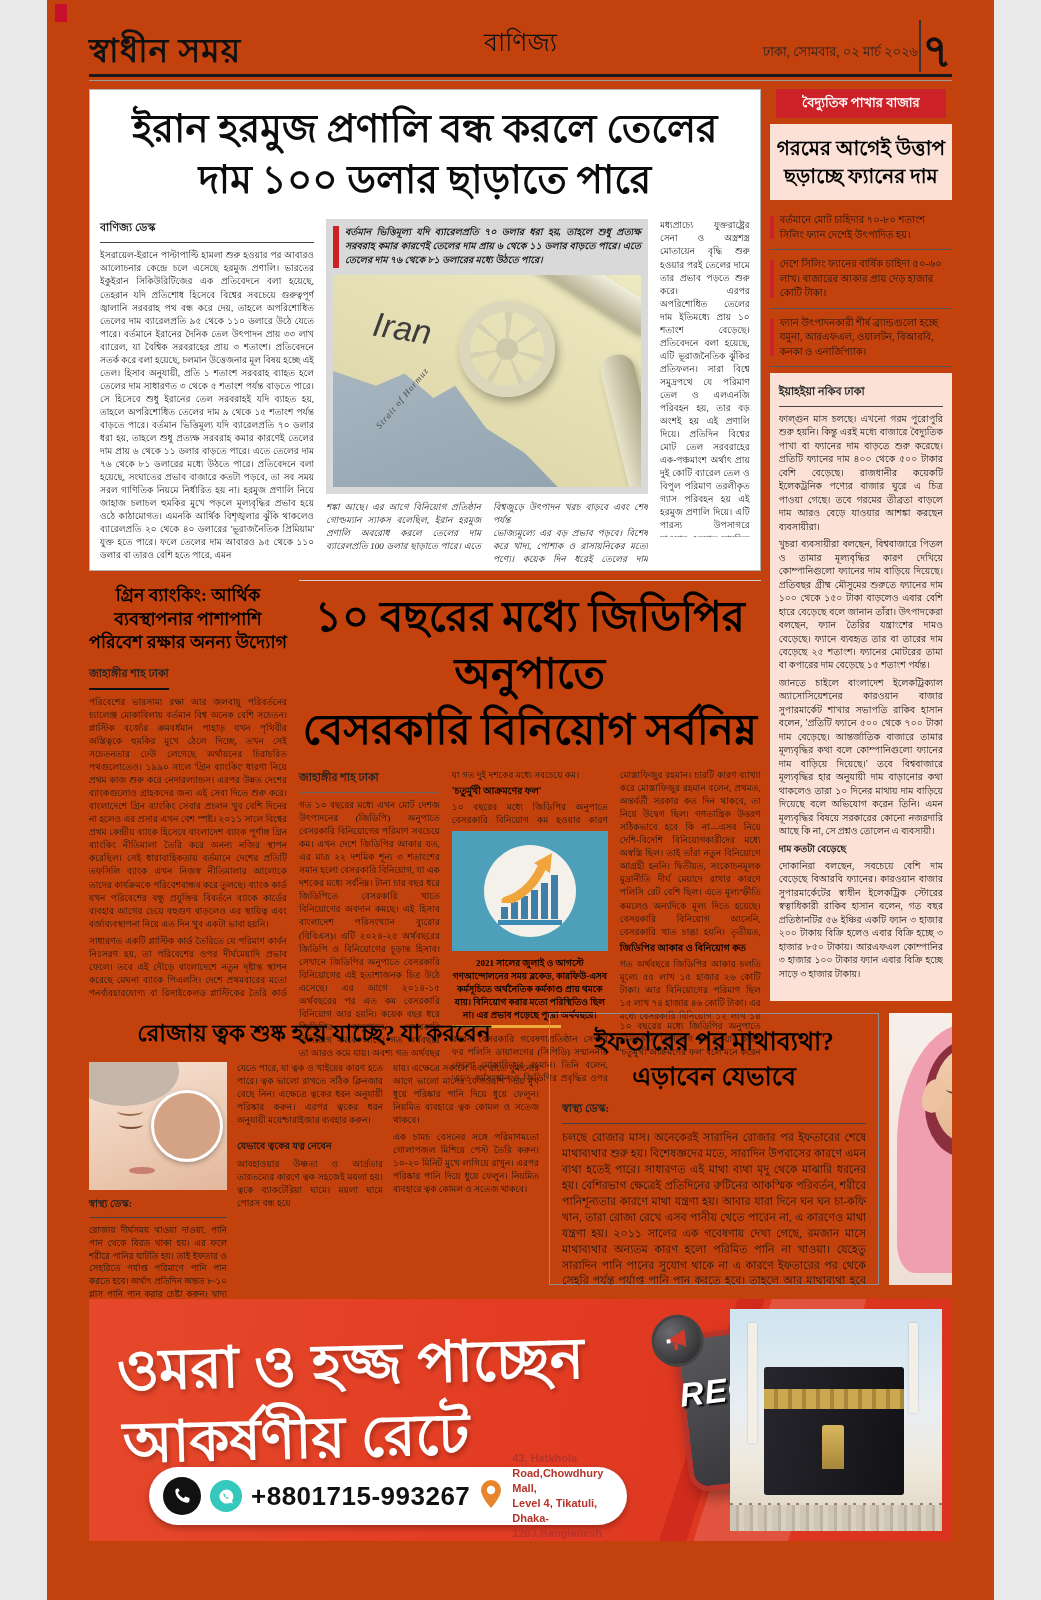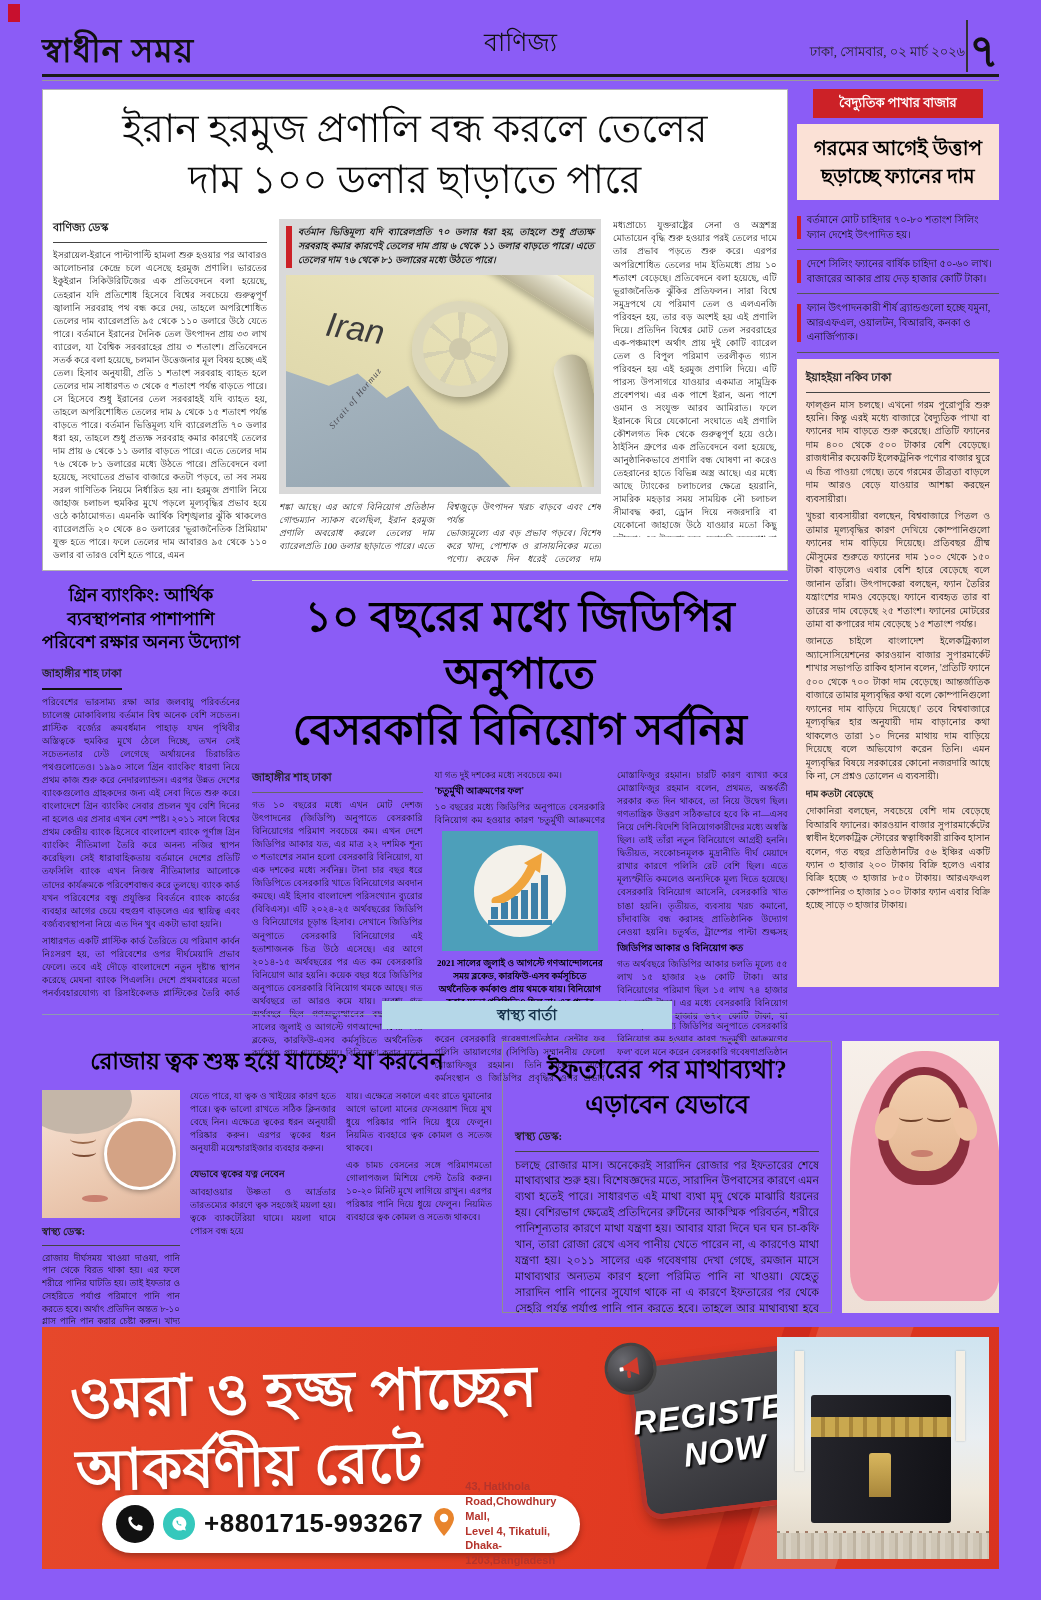--- a/index.html
+++ b/index.html
@@ -1,18 +1,18 @@
 <!DOCTYPE html>
 <html><head>
 <meta charset="utf-8">
 <style>
   * { margin:0; padding:0; box-sizing:border-box; }
   html,body { background:#e9e9e9; }
   body { font-family:"Liberation Serif", serif; }
-  .page { position:relative; width:1041px; height:1600px; margin:0 auto; background:#8b5cf6; overflow:hidden; }
+  .page { position:relative; width:947px; height:1600px; margin:0 auto; background:#c2410c; overflow:hidden; }
 
   
   .corner-mark { position:absolute; left:8px; top:4px; width:12px; height:18px; background:#c8102e; }
   header { position:relative; height:72px; padding:0 42px; display:flex; align-items:flex-end; justify-content:space-between; }
   .logo { font-size:33px; font-weight:bold; color:#111; letter-spacing:1px; line-height:1; padding-bottom:4px; }
   .section-title { position:absolute; left:0; right:0; text-align:center; bottom:6px; font-size:25px; font-weight:normal; color:#111; }
   .date-wrap { display:flex; align-items:flex-end; gap:1px; z-index:2; }
   .dateline { font-size:13px; color:#222; padding-bottom:9px; }
   .pageno-sep { width:2px; height:52px; background:#333; }
   .pageno { font-size:46px; font-weight:bold; color:#111; line-height:0.9; }
@@ -23,21 +23,21 @@
   .bt { font-size:9px; line-height:1.45; text-align:justify; color:#151515; }
   .bt p { margin-bottom:4px; }
   .byline { font-size:11px; font-weight:bold; color:#222; padding-bottom:4px; border-bottom:1px solid #444; margin-bottom:6px; }
   .clip { overflow:hidden; }
 
   
   .content-row { display:flex; gap:9px; padding:0 42px; }
   .main-col { width:748px; }
   
   .lead-box { border:1px solid #b3b3b3; padding:10px 10px 8px; height:482px; background:#fff; }
-  .lead-h { text-align:center; font-size:39px; line-height:1.3; font-weight:normal; color:#0c0c0c; margin:4px 0 14px; }
+  .lead-h { text-align:center; font-size:39px; line-height:1.3; font-weight:bold; color:#0c0c0c; margin:4px 0 14px; }
   .lead-body { display:flex; gap:12px; height:352px; }
   .lead-c1 { width:214px; }
   .lead-c1 .bt, .lead-c3 .bt { height:318px; }
   .lead-mid { width:322px;font-style:italic; }
   .gray-wrap { background:#d9d9d9; padding:7px; }
   .pull-quote { display:flex; gap:6px; margin-bottom:7px; }
   .qbar { width:6px; background:#cc2127; flex:0 0 6px; }
   .pull-quote .bt { font-size:9.5px; font-weight:bold; }
   .photo-iran { position:relative; height:212px; overflow:hidden; background:linear-gradient(205deg,#efe9c2 0%,#e3dcb0 55%,#d9d2a6 100%); }
   .sea { position:absolute; left:-10px; bottom:-6px; width:78%; height:72%; background:linear-gradient(160deg,#aab8c2,#93a4b0); clip-path:polygon(0 18%,22% 30%,34% 22%,46% 38%,55% 30%,68% 58%,84% 74%,100% 100%,0 100%); }
@@ -265,24 +265,20 @@
           <p>খুচরা ব্যবসায়ীরা বলছেন, বিশ্ববাজারে পিতল ও তামার মূল্যবৃদ্ধির কারণ দেখিয়ে কোম্পানিগুলো ফ্যানের দাম বাড়িয়ে দিয়েছে। প্রতিবছর গ্রীষ্ম মৌসুমের শুরুতে ফ্যানের দাম ১০০ থেকে ১৫০ টাকা বাড়লেও এবার বেশি হারে বেড়েছে বলে জানান তাঁরা। উৎপাদকেরা বলছেন, ফ্যান তৈরির যন্ত্রাংশের দামও বেড়েছে। ফ্যানে ব্যবহৃত তার বা তারের দাম বেড়েছে ২৫ শতাংশ। ফ্যানের মোটরের তামা বা কপারের দাম বেড়েছে ১৫ শতাংশ পর্যন্ত।</p>
           <p>জানতে চাইলে বাংলাদেশ ইলেকট্রিক্যাল অ্যাসোসিয়েশনের কারওয়ান বাজার সুপারমার্কেট শাখার সভাপতি রাকিব হাসান বলেন, 'প্রতিটি ফ্যানে ৫০০ থেকে ৭০০ টাকা দাম বেড়েছে। আন্তর্জাতিক বাজারে তামার মূল্যবৃদ্ধির কথা বলে কোম্পানিগুলো ফ্যানের দাম বাড়িয়ে দিয়েছে।' তবে বিশ্ববাজারে মূল্যবৃদ্ধির হার অনুযায়ী দাম বাড়ানোর কথা থাকলেও তারা ১০ দিনের মাথায় দাম বাড়িয়ে দিয়েছে বলে অভিযোগ করেন তিনি। এমন মূল্যবৃদ্ধির বিষয়ে সরকারের কোনো নজরদারি আছে কি না, সে প্রশ্নও তোলেন এ ব্যবসায়ী।</p>
           <p class="fan-sub">দাম কতটা বেড়েছে</p>
           <p>দোকানিরা বলছেন, সবচেয়ে বেশি দাম বেড়েছে বিআরবি ফ্যানের। কারওয়ান বাজার সুপারমার্কেটের স্বাধীন ইলেকট্রিক স্টোরের স্বত্বাধিকারী রাকিব হাসান বলেন, গত বছর প্রতিষ্ঠানটির ৫৬ ইঞ্চির একটি ফ্যান ৩ হাজার ২০০ টাকায় বিক্রি হলেও এবার বিক্রি হচ্ছে ৩ হাজার ৮৫০ টাকায়। আরএফএল কোম্পানির ৩ হাজার ১০০ টাকার ফ্যান এবার বিক্রি হচ্ছে সাড়ে ৩ হাজার টাকায়।</p>
 
         </div>
       </div>
     </aside>
   </div>
 
-  <div class="health-banner-row">
-    <div class="hline"></div>
-    <div class="health-banner">স্বাস্থ্য বার্তা</div>
-  </div>
 
   <section class="health-row">
     <article class="skin">
       <h2>রোজায় ত্বক শুষ্ক হয়ে যাচ্ছে? যা করবেন</h2>
       <div class="skin-body">
         <div class="skin-photo-col">
           <div class="skin-photo">
             <div class="hairband"></div>
             <div class="brow" style="left:28px;top:44px"></div>
             <div class="brow" style="left:66px;top:44px"></div>

